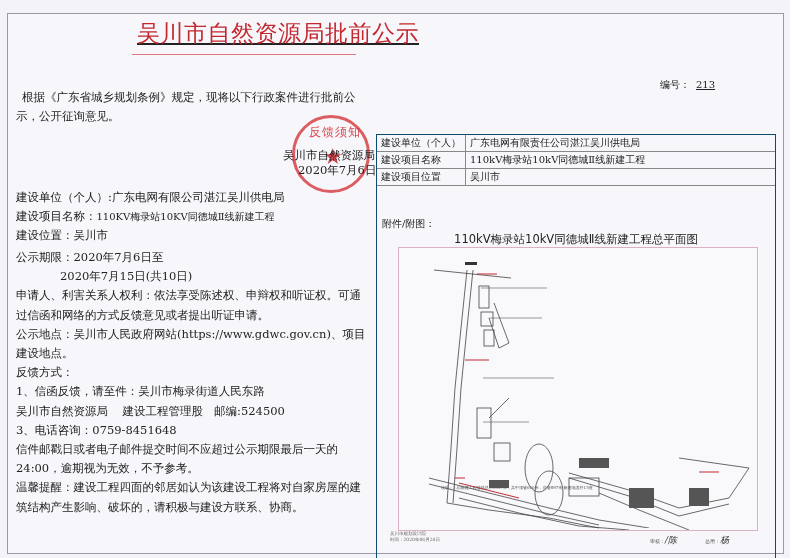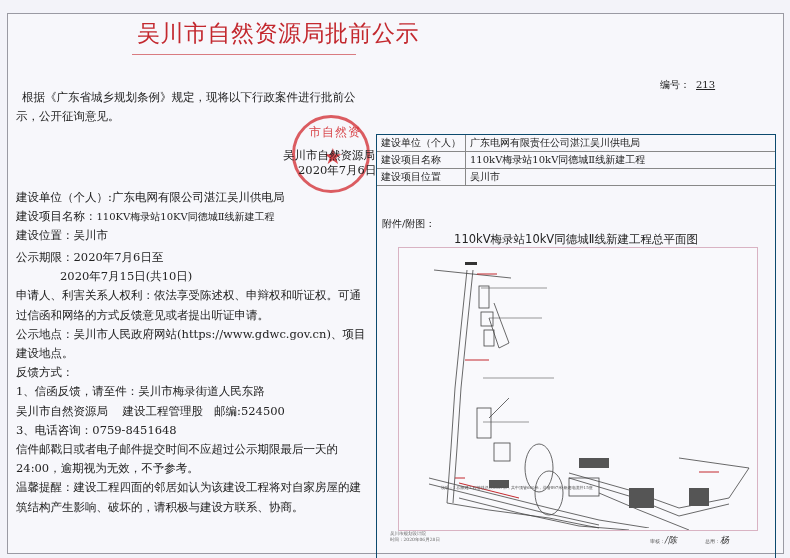--- a/index.html
+++ b/index.html
@@ -7,21 +7,21 @@
     width: 790px; height: 558px; overflow: hidden;
     background: #f3f3f9;
     font-family: "DejaVu Serif", "Liberation Serif", serif;
     color: #222;
     position: relative;
   }
   .page {
     position: absolute; left: 7px; top: 13px; width: 775px; height: 539px;
     border: 1px solid #9a9aa3; background: #f7f7fb;
   }
-  .title-wrap { position: absolute; left: 137px; top: 18px; width: 222px; height: 36px; }
+  .title-wrap { position: absolute; left: 137px; top: 18px; width: 222px; height: 36px; text-decoration: underline; }
   .title-text {
     display: block; font-family: "DejaVu Sans", "Liberation Sans", sans-serif;
     font-size: 23px; color: #c3282e; white-space: nowrap; letter-spacing: 0.5px;
   }
   .title-underline {
     position: absolute; left: 132px; top: 54px; width: 224px; height: 1px; background: #d97b80;
   }
   .serial {
     position: absolute; left: 660px; top: 78px; font-size: 10px; white-space: nowrap;
   }
@@ -92,21 +92,21 @@
 </div>
 <div class="title-underline"></div>
 
 <div class="serial">
   <span>编号：</span><span class="val">213</span>
 </div>
 
 <div class="intro">根据《广东省城乡规划条例》规定，现将以下行政案件进行批前公示，公开征询意见。</div>
 
 <div class="stamp">
-  <span class="stamp-text">市自然资</span>
+  <span class="stamp-text">反馈须知</span>
   <span class="stamp-star">★</span>
 </div>
 <div class="sign-org">吴川市自然资源局</div>
 <div class="sign-date">2020年7月6日</div>
 
 <div class="left-block" style="top:188px;">
   <div class="info-line">
     <span>建设单位（个人）:</span><span>广东电网有限公司湛江吴川供电局</span>
   </div>
   <div class="info-line">

